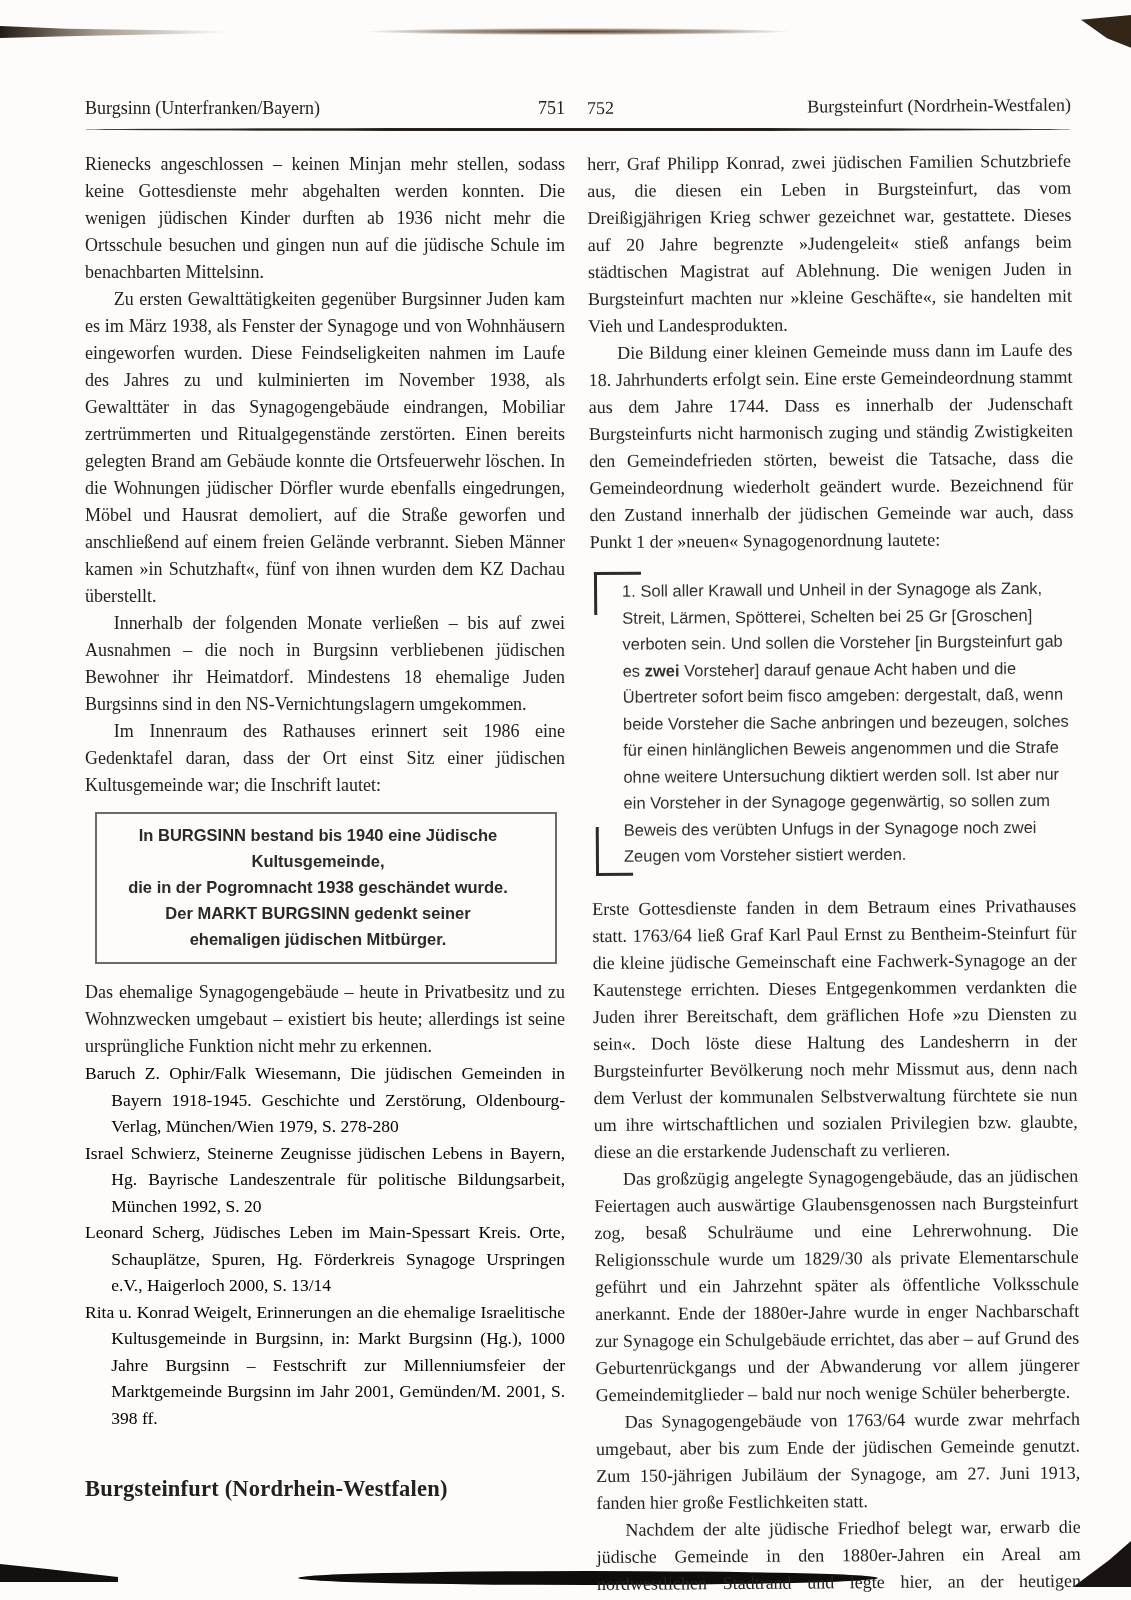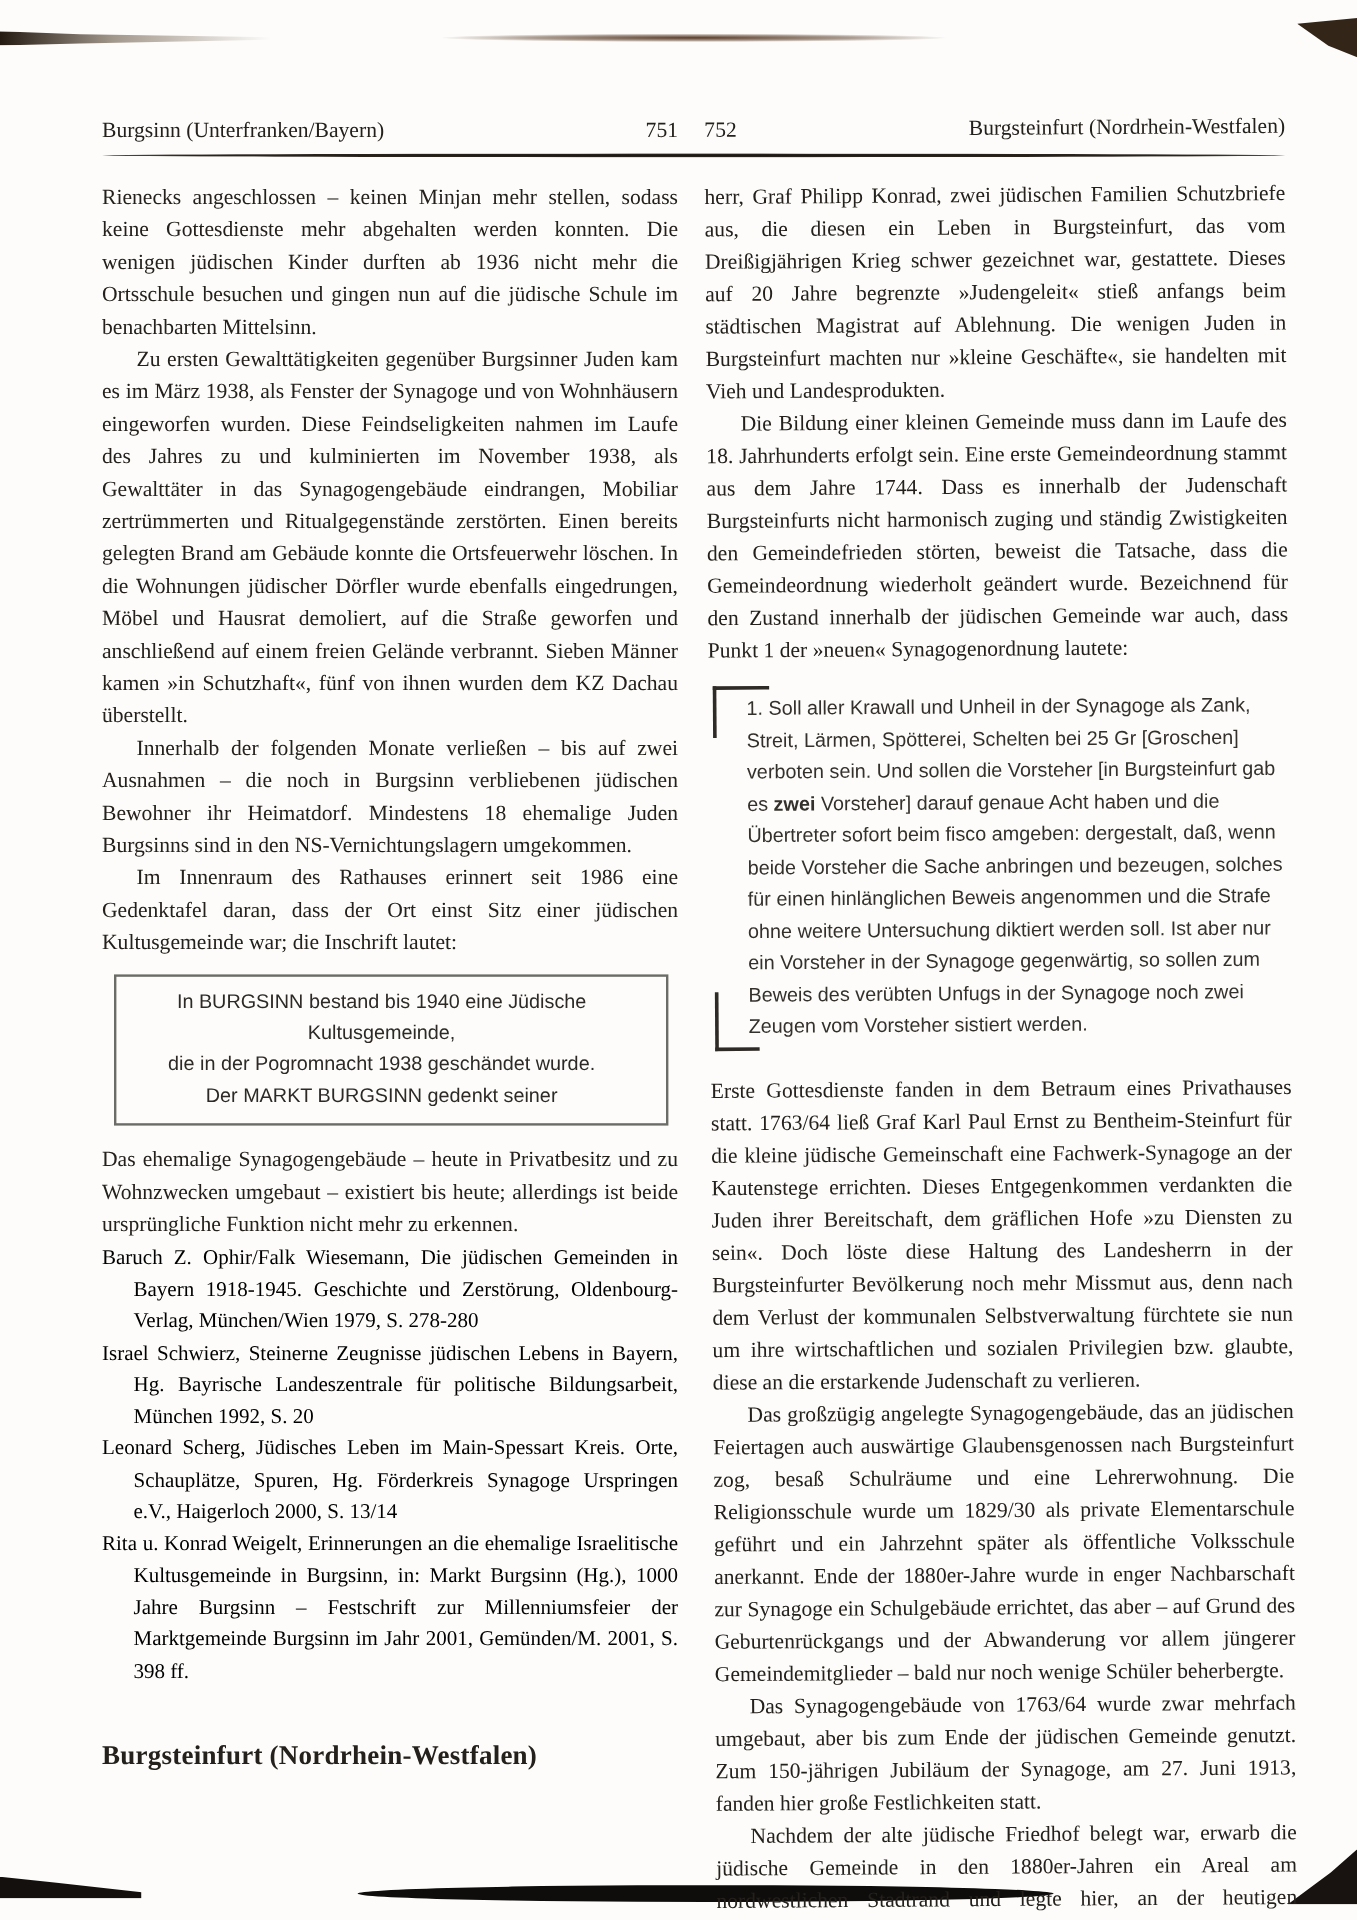--- a/index.html
+++ b/index.html
@@ -68,21 +68,21 @@
   .col-right { width: 486px; transform: rotate(-0.4deg); transform-origin: left top; }
   p { margin: 0; }
   p.indent { text-indent: 1.6em; }
   
   .plaque {
     margin: 13px 8px 15px 10px;
     border: 2px solid #6b6b68;
     padding: 8px 28px 10px 12px;
     font-family: "Liberation Sans", sans-serif;
     font-size: 16.5px; line-height: 26px;
-    text-align: center; color: #2c2926;
+    text-align: center; color: #2c2926; font-weight: bold;
   }
   .plaque div { white-space: normal; }
   
   .further-heading { font-weight: bold; margin-top: 24px; margin-bottom: 2px; }
   .bib-entry {
     padding-left: 1.5em; text-indent: -1.5em;
     font-size: 17.5px; line-height: 26.5px;
     color: #000000;
   }
   
@@ -142,23 +142,24 @@
     <div class="col col-left">
       <p>Rienecks angeschlossen – keinen Minjan mehr stellen, sodass keine Gottesdienste mehr abgehalten werden konnten. Die wenigen jüdischen Kinder durften ab 1936 nicht mehr die Ortsschule besuchen und gingen nun auf die jüdische Schule im benachbarten Mittelsinn.</p>
       <p class="indent">Zu ersten Gewalttätigkeiten gegenüber Burgsinner Juden kam es im März 1938, als Fenster der Synagoge und von Wohnhäusern eingeworfen wurden. Diese Feindseligkeiten nahmen im Laufe des Jahres zu und kulminierten im November 1938, als Gewalttäter in das Synagogengebäude eindrangen, Mobiliar zertrümmerten und Ritualgegenstände zerstörten. Einen bereits gelegten Brand am Gebäude konnte die Ortsfeuerwehr löschen. In die Wohnungen jüdischer Dörfler wurde ebenfalls eingedrungen, Möbel und Hausrat demoliert, auf die Straße geworfen und anschließend auf einem freien Gelände verbrannt. Sieben Männer kamen »in Schutzhaft«, fünf von ihnen wurden dem KZ Dachau überstellt.</p>
       <p class="indent">Innerhalb der folgenden Monate verließen – bis auf zwei Ausnahmen – die noch in Burgsinn verbliebenen jüdischen Bewohner ihr Heimatdorf. Mindestens 18 ehemalige Juden Burgsinns sind in den NS-Vernichtungslagern umgekommen.</p>
       <p class="indent">Im Innenraum des Rathauses erinnert seit 1986 eine Gedenktafel daran, dass der Ort einst Sitz einer jüdischen Kultusgemeinde war; die Inschrift lautet:</p>
 
       <div class="plaque">
         <div>In BURGSINN bestand bis 1940 eine Jüdische Kultusgemeinde,</div>
         <div>die in der Pogromnacht 1938 geschändet wurde.</div>
         <div>Der MARKT BURGSINN gedenkt seiner</div>
+        <div>ehemaligen jüdischen Mitbürger.</div>
       </div>
 
-      <p>Das ehemalige Synagogengebäude – heute in Privatbesitz und zu Wohnzwecken umgebaut – existiert bis heute; allerdings ist beide ursprüngliche Funktion nicht mehr zu erkennen.</p>
+      <p>Das ehemalige Synagogengebäude – heute in Privatbesitz und zu Wohnzwecken umgebaut – existiert bis heute; allerdings ist seine ursprüngliche Funktion nicht mehr zu erkennen.</p>
 
       <div class="bib-entry">Baruch Z. Ophir/Falk Wiesemann, Die jüdischen Gemeinden in Bayern 1918-1945. Geschichte und Zerstörung, Oldenbourg-Verlag, München/Wien 1979, S. 278-280</div>
       <div class="bib-entry">Israel Schwierz, Steinerne Zeugnisse jüdischen Lebens in Bayern, Hg. Bayrische Landeszentrale für politische Bildungsarbeit, München 1992, S. 20</div>
       <div class="bib-entry">Leonard Scherg, Jüdisches Leben im Main-Spessart Kreis. Orte, Schauplätze, Spuren, Hg. Förderkreis Synagoge Urspringen e.V., Haigerloch 2000, S. 13/14</div>
       <div class="bib-entry">Rita u. Konrad Weigelt, Erinnerungen an die ehemalige Israelitische Kultusgemeinde in Burgsinn, in: Markt Burgsinn (Hg.), 1000 Jahre Burgsinn – Festschrift zur Millenniumsfeier der Marktgemeinde Burgsinn im Jahr 2001, Gemünden/M. 2001, S. 398 ff.</div>
 
       <h2 class="section-heading">Burgsteinfurt (Nordrhein-Westfalen)</h2>
 
     </div>
 

